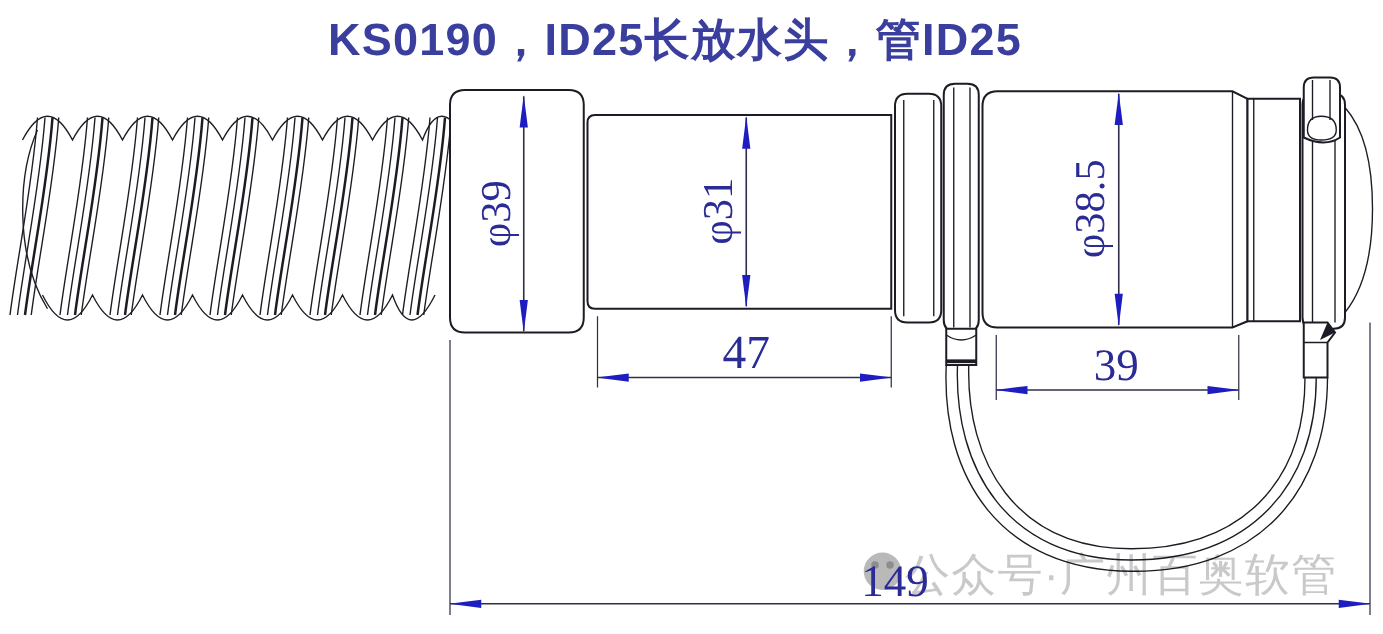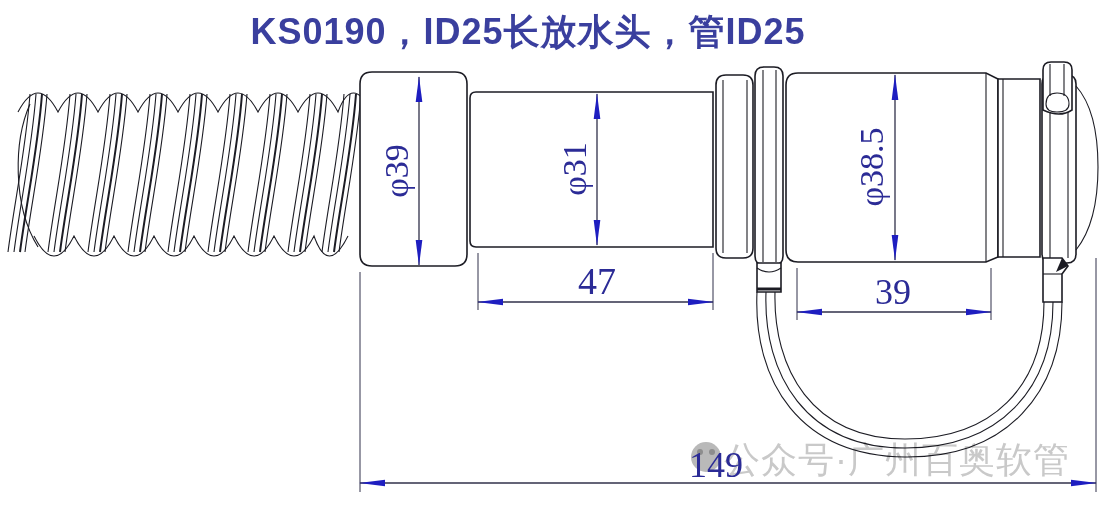--- a/index.html
+++ b/index.html
@@ -1,21 +1,21 @@
 <!DOCTYPE html>
 <html><head>
 <meta charset="utf-8">
 <style>
   html,body{margin:0;padding:0;background:#ffffff;}
   .page{
     position:relative;width:1106px;height:507px;background:#ffffff;overflow:hidden;
     font-family:"Liberation Sans",sans-serif;
   }
   .title{
-    position:absolute;top:8px;left:4px;width:1048px;text-align:center;
+    position:absolute;top:8px;left:16px;width:1048px;text-align:center;
     font-size:36px;font-weight:bold;color:#3a3f9e;letter-spacing:1px;
     font-family:"Liberation Sans",sans-serif;
   }
   svg{position:absolute;left:0;top:0;}
   .outline{fill:#ffffff;stroke:#1c1c24;stroke-width:1.6;}
   .thin{fill:none;stroke:#1c1c24;stroke-width:1.1;}
   .thick{fill:none;stroke:#1c1c24;stroke-width:3;}
   .dimline{stroke:#30304a;stroke-width:1.3;fill:none;}
   .extline{stroke:#30304a;stroke-width:1;fill:none;}
   .dimtext{

